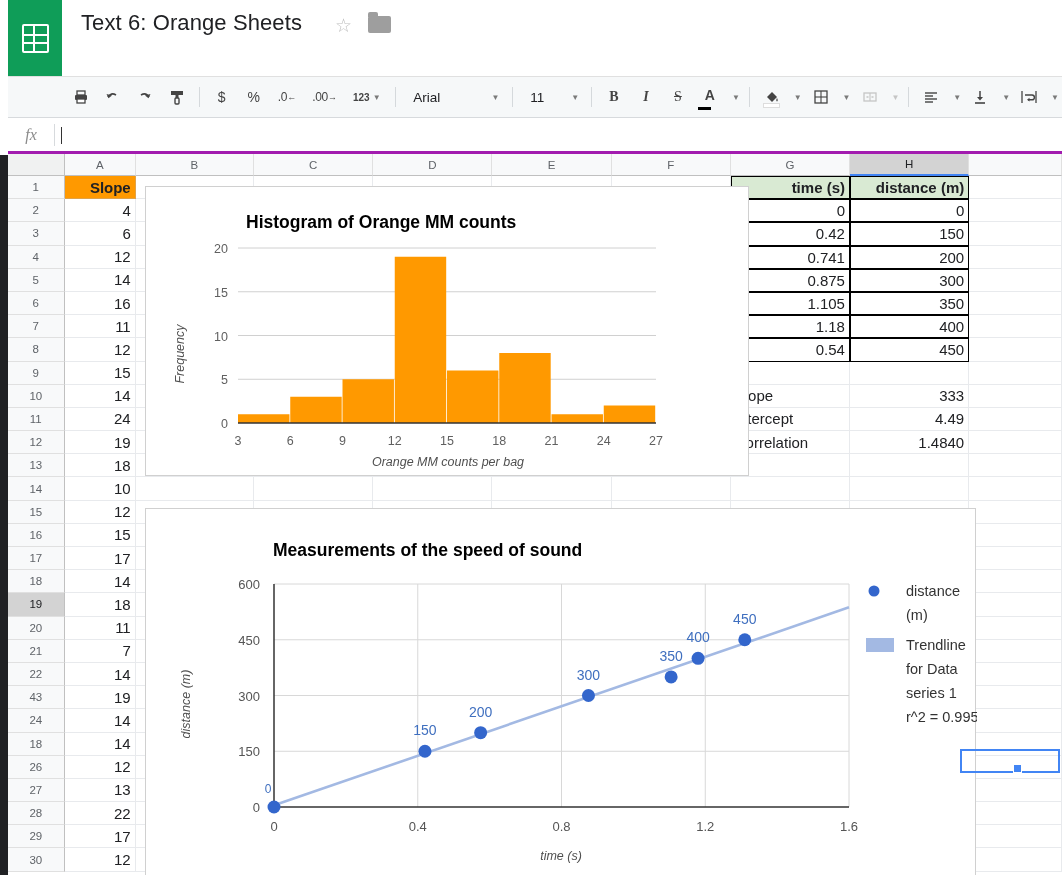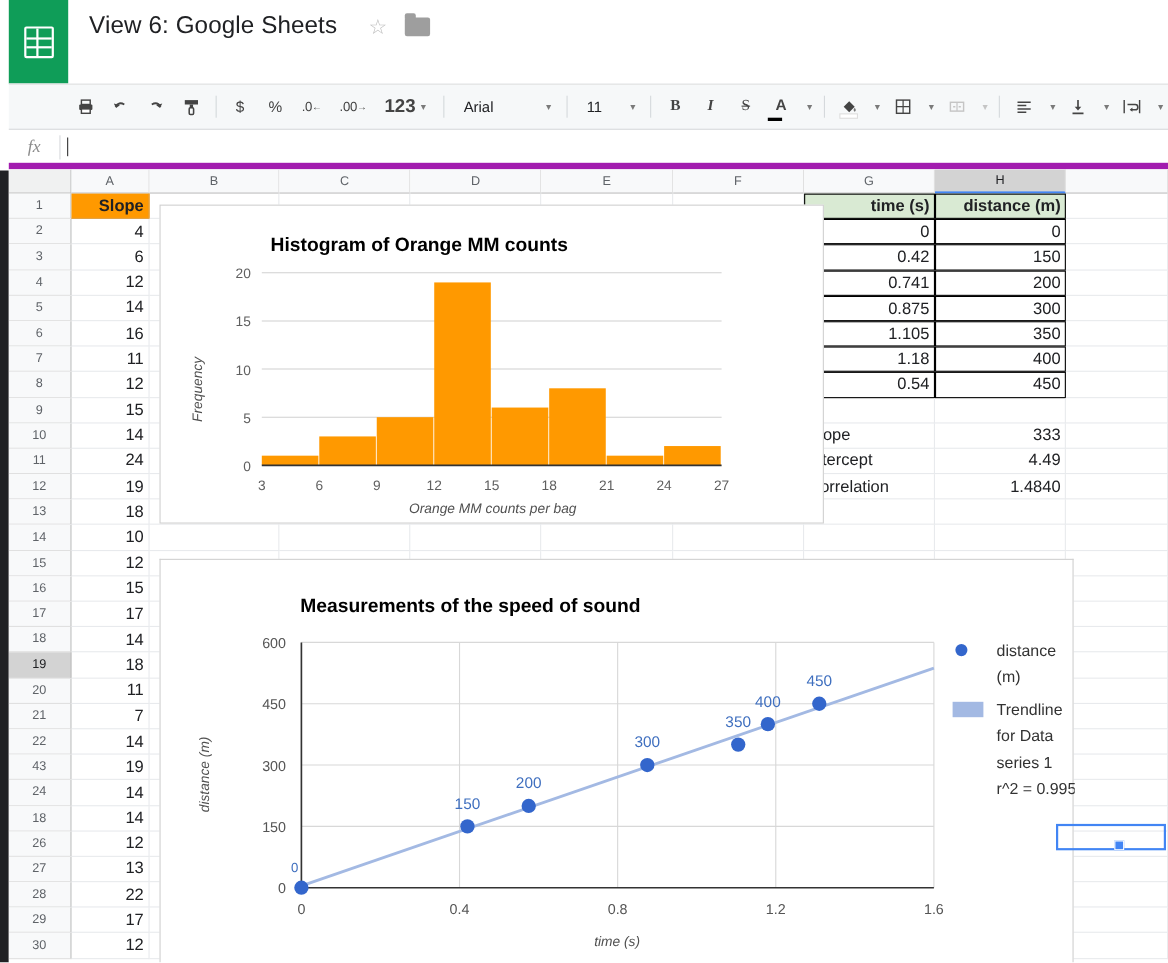--- a/index.html
+++ b/index.html
@@ -69,21 +69,21 @@
   .ital-i { font-style:italic; font-weight:bold; font-size:14px; font-family:"Liberation Serif", serif; }
   .strike-s { text-decoration:line-through; font-size:14px; font-family:"Liberation Serif", serif; }
   .textcolor-A { font-size:14px; font-weight:600; position:relative; padding-bottom:4px; }
   .textcolor-A:after { content:""; position:absolute; left:1px; bottom:0; width:13px; height:3px; background:#000; }
   .fillcolor:after { content:""; position:absolute; left:4px; bottom:2px; width:15px; height:3px; background:#fff; border:0.5px solid #ddd;}
   .dot-num { font-size:12px; letter-spacing:-0.3px; }
 
   
   .formula-bar {
     position:absolute; left:8px; top:119px; width:1054px; height:35px;
-    background:#fff; border-bottom:6px solid #a21caf; display:flex; align-items:center;
+    background:#fff; border-bottom:3px solid #a21caf; display:flex; align-items:center;
   }
   .fx-label {
     width:46px; text-align:center; font-family:"Liberation Serif", serif;
     font-style:italic; font-size:16px; color:#8b8b8b;
   }
   .fx-divider { width:1px; height:22px; background:#d7dadd; }
   .fx-input { flex:1; height:100%; display:flex; align-items:center; padding-left:6px; font-size:13px; color:#202124; }
   .fx-caret { width:1px; height:17px; background:#333; }
 
   
@@ -163,21 +163,21 @@
 <div class="left-rail"></div>
 
 <div class="header">
 
   <div class="logo-box">
     <div class="logo-glyph">
       <div class="logo-vline"></div>
     </div>
   </div>
 
-  <div class="doc-title">View 6: Google Sheets</div>
+  <div class="doc-title">Text 6: Orange Sheets</div>
   <div class="star-icon">☆</div>
   <div class="folder-icon"></div>
 
 </div>
 
 <div class="toolbar">
   <div style="width:70px"></div>
 
   <div class="tb-group">
     <div class="tb-btn">
@@ -215,21 +215,21 @@
     <div class="tb-btn wide">%</div>
     <div class="tb-btn wide">
       <span class="dot-num">.0</span>
           <span style="font-size:9px">←</span>
     </div>
     <div class="tb-btn wide">
       <span class="dot-num">.00</span>
           <span style="font-size:9px">→</span>
     </div>
     <div class="tb-btn wide">
-      <span style="font-weight:600;font-size:17px">123</span>
+      <span style="font-weight:600;font-size:10px">123</span>
           <span class="caret">▼</span>
     </div>
   </div>
 
   <div class="tb-sep"></div>
 
   <div class="tb-select font">
     <span>Arial</span>
         <span class="caret">▼</span>
   </div>

